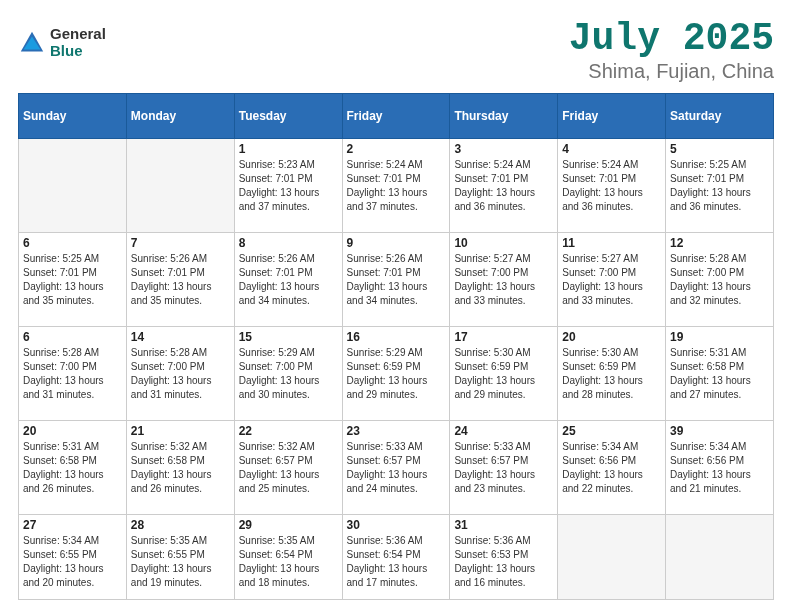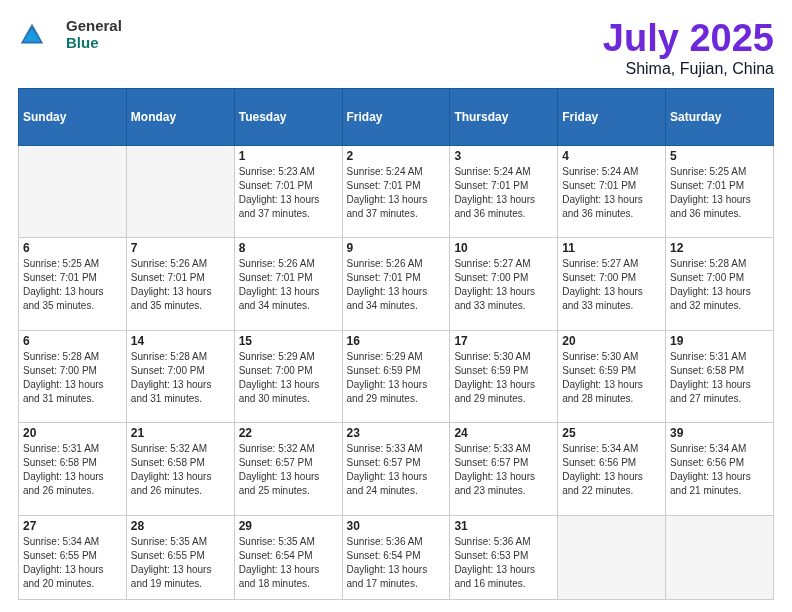--- a/index.html
+++ b/index.html
@@ -19,21 +19,22 @@
     }
     .header {
       display: flex;
       justify-content: space-between;
       align-items: flex-start;
       margin-bottom: 10px;
     }
     .logo {
       display: flex;
       align-items: center;
-      gap: 20px;
+      gap: 4px;
+      margin-top: 8px;
     }
     .logo-text {
       display: flex;
       flex-direction: column;
       line-height: 1.1;
     }
     .logo-general {
       font-size: 15px;
       font-weight: bold;
       color: #333;
@@ -46,40 +47,41 @@
     .logo-icon {
       width: 28px;
       height: 28px;
     }
     .title-block {
       text-align: right;
     }
     .title-month {
       font-size: 38px;
       font-weight: bold;
-      color: #6d28d9;
+      color: #0f766e;
       line-height: 1.1;
+      font-family: Liberation Mono, monospace;
     }
     .title-location {
-      font-size: 16px;
-      color: #0f172a;
+      font-size: 20px;
+      color: #737373;
     }
     .calendar {
       flex: 1;
       border: 1px solid #ccc;
       border-collapse: collapse;
       width: 100%;
       table-layout: fixed;
     }
     .calendar th {
       background: #2a6db5;
       color: #fff;
       font-size: 12px;
       font-weight: bold;
-      padding: 21px 4px;
+      padding: 15px 4px;
       text-align: left;
       border: 1px solid #1a5a9a;
     }
     .calendar td {
       border: 1px solid #ccc;
       vertical-align: top;
       padding: 3px 4px;
       font-size: 9.5px;
       color: #333;
       background: #fff;

